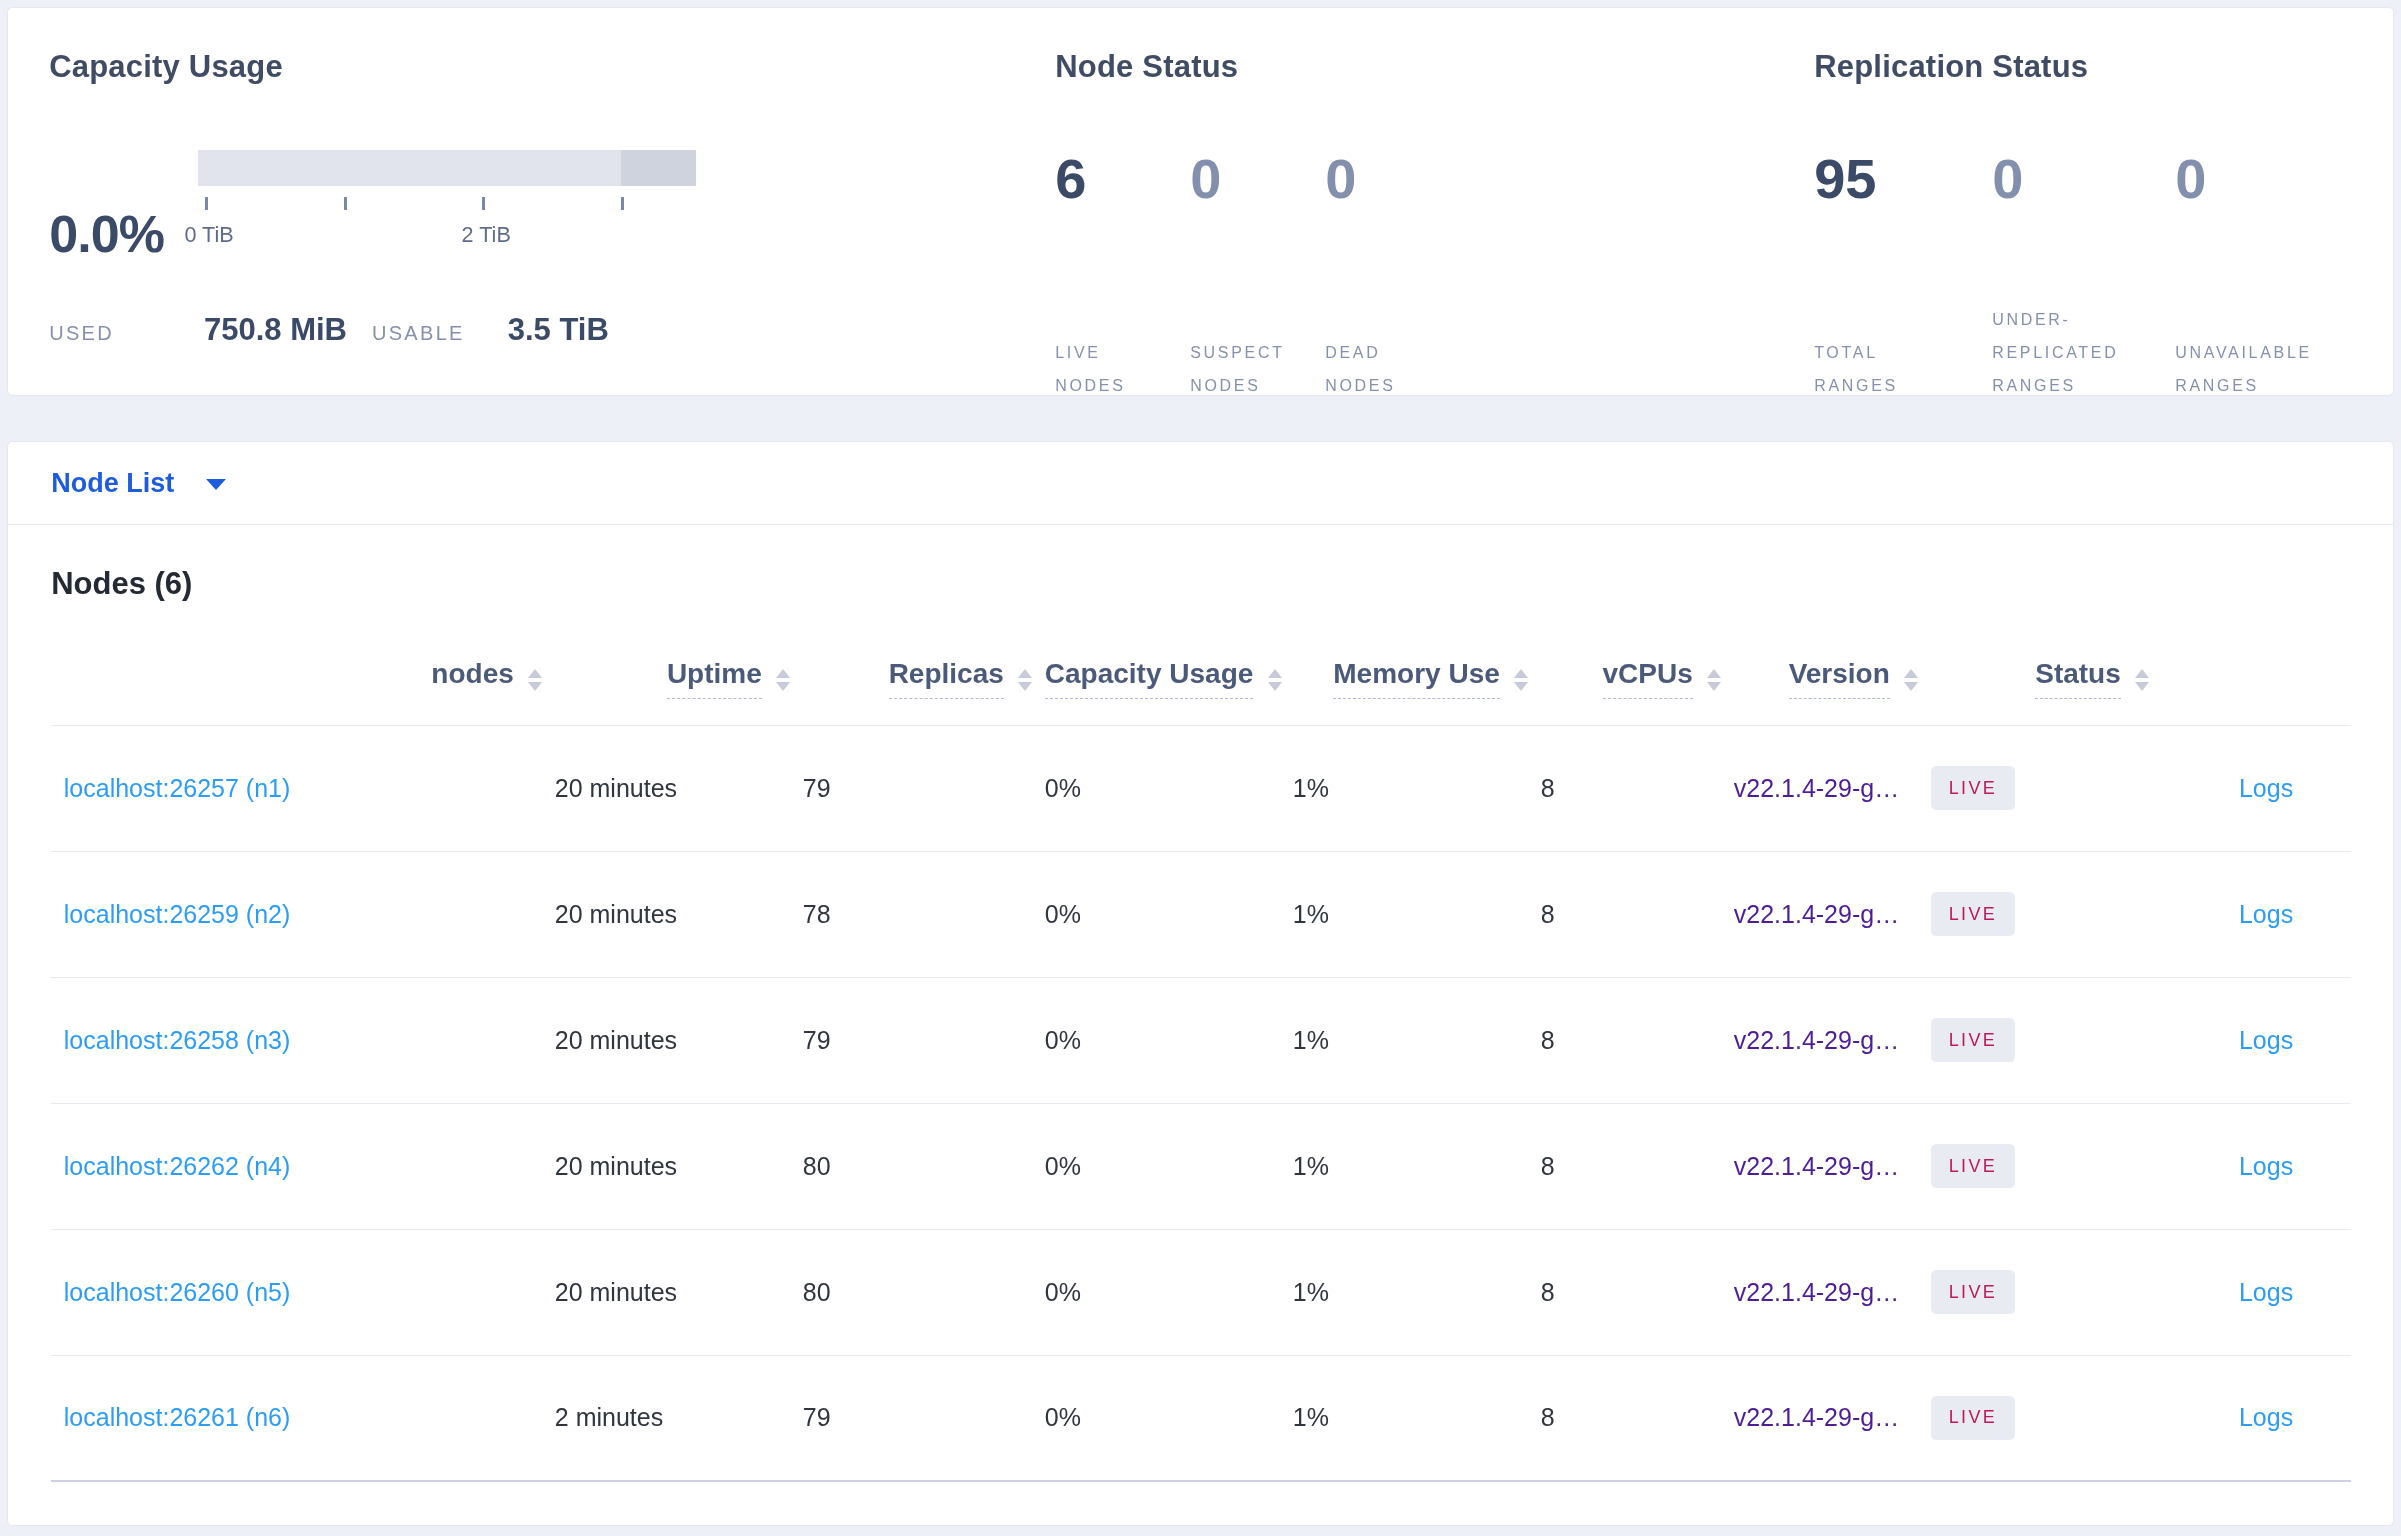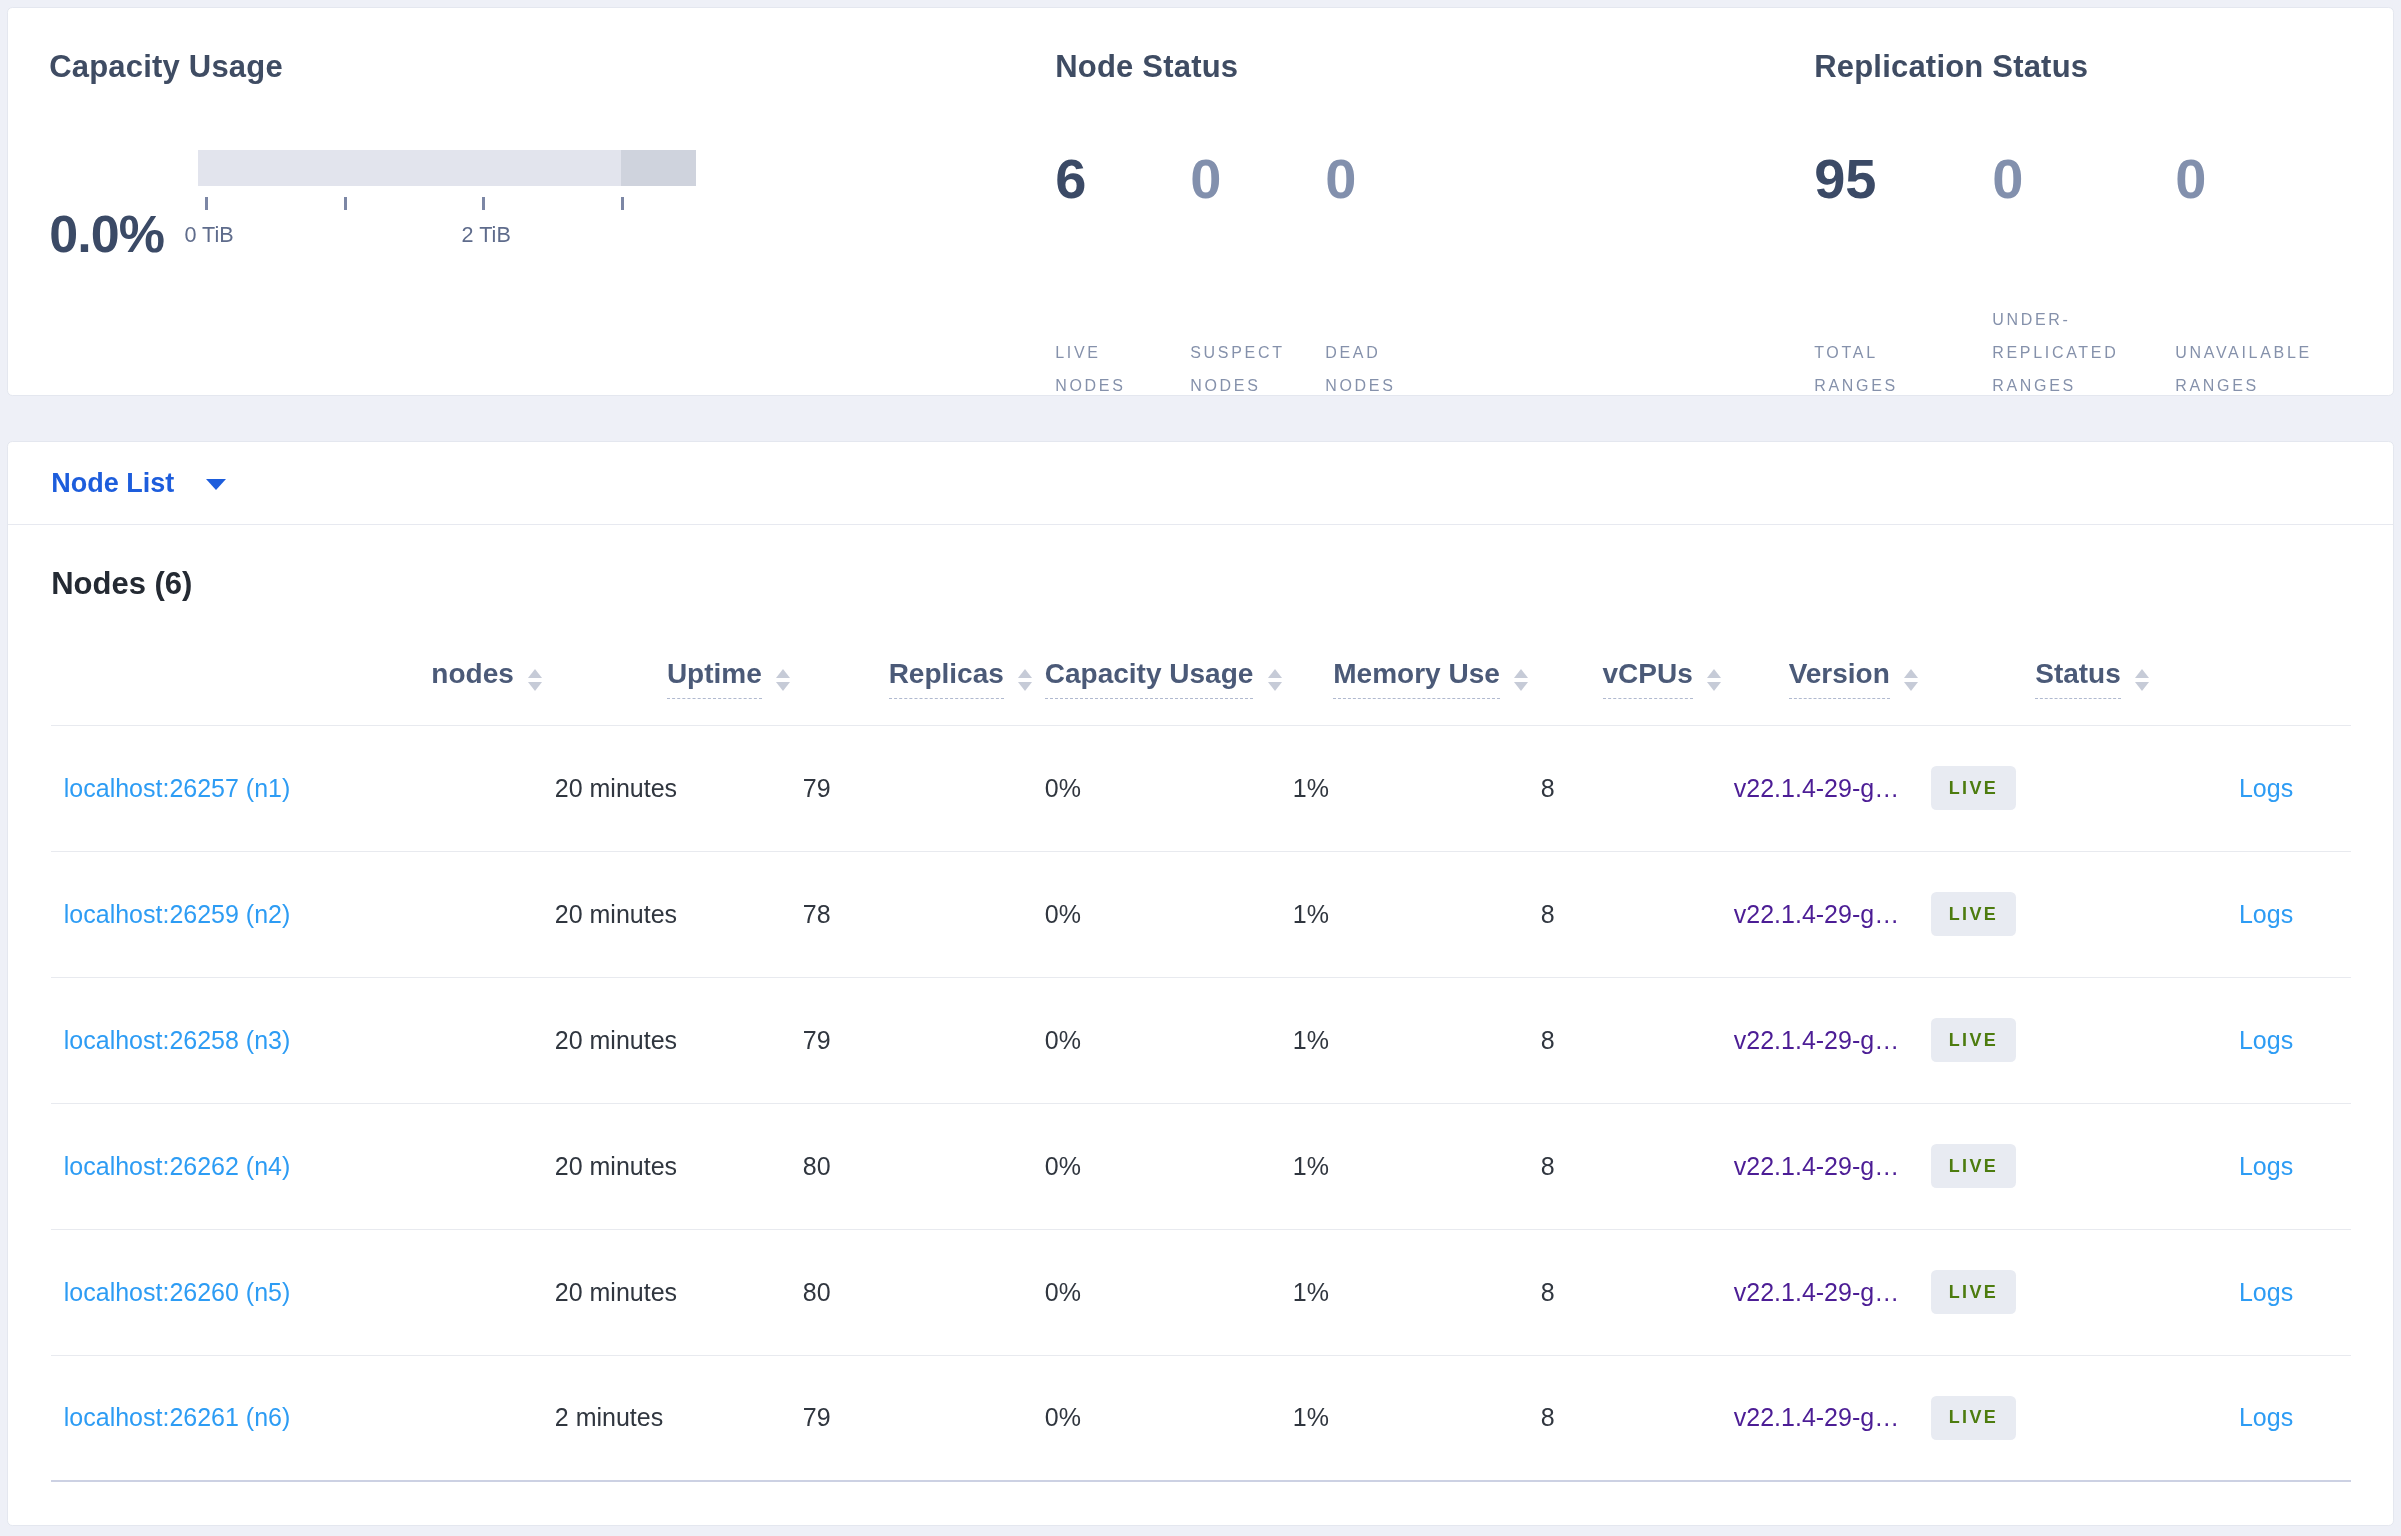--- a/index.html
+++ b/index.html
@@ -166,23 +166,23 @@
   a.node-link, a.logs-link {
     color: #2d9cf4;
     text-decoration: none;
     cursor: pointer;
   }
   td.c-version { text-overflow: ellipsis; color: #4c1d95; }
   td.c-logs { text-align: right; padding-right: 58px; }
   .badge {
     display: inline-block;
     background: #e8ebf2;
-    color: #4d7c0f;
+    color: #be185d;
     font-size: 18px;
-    font-weight: 700;
+    font-weight: 400;
     letter-spacing: 2.3px;
     padding: 11.7px 18px;
     border-radius: 5.4px;
   }
 </style>
 </head>
 <body>
 
 <div class="panel" id="summary-panel">
 
@@ -198,20 +198,26 @@
         <div class="cap-ticks">
           <div class="tick" style="left:7.2px"></div>
           <div class="tick" style="left:146px"></div>
           <div class="tick" style="left:284px"></div>
           <div class="tick" style="left:423px"></div>
           <div class="tick-label" style="left:10.8px">0 TiB</div>
           <div class="tick-label" style="left:288px">2 TiB</div>
         </div>
       </div>
     </div>
+    <div class="cap-footer">
+      <span class="kv-label">USED</span>
+      <span class="kv-value used">750.8 MiB</span>
+      <span class="kv-label usable">USABLE</span>
+      <span class="kv-value usable">3.5 TiB</span>
+    </div>
   </div>
 
   <div class="card" id="node-status-card">
     <div class="card-title">Node Status</div>
     <div class="stats-row">
       <div class="stat emph">
         <div class="stat-value">6</div>
         <div class="stat-label">LIVE NODES</div>
       </div>
       <div class="stat">

